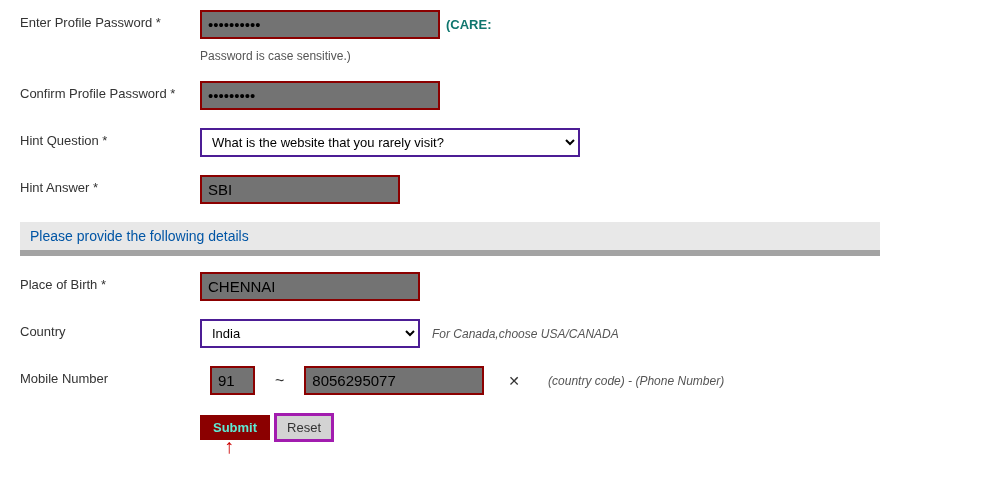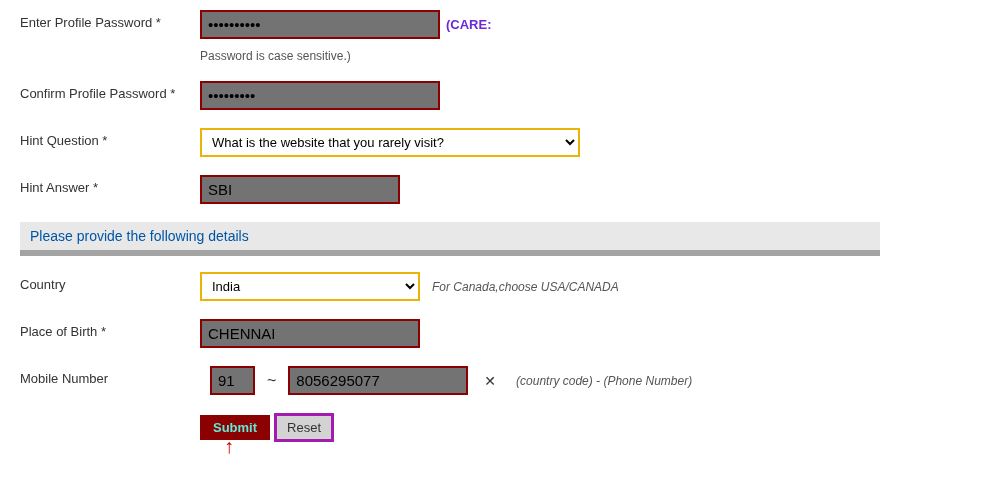--- a/index.html
+++ b/index.html
@@ -52,21 +52,21 @@
     input[type="password"],
     input[type="text"] {
       border: 2px solid #8b0000;
       padding: 4px 6px;
       font-size: 15px;
       outline: none;
       background: #737373;
     }
 
     select {
-      border: 2px solid #eab308;
+      border: 2px solid #4c1d95;
       padding: 4px 6px;
       font-size: 13px;
       background: #fff;
       outline: none;
     }
 
     .password-field {
       width: 240px;
     }
 
@@ -84,21 +84,21 @@
 
     .place-birth-field {
       width: 220px;
     }
 
     .country-select {
       width: 220px;
     }
 
     .care-link {
-      color: #6d28d9;
+      color: #0f766e;
       font-weight: bold;
       font-size: 13px;
       text-decoration: none;
     }
 
     .hint-note {
       font-size: 12px;
       color: #555;
       margin-top: 10px;
     }
@@ -120,21 +120,21 @@
     .country-note {
       font-size: 12px;
       color: #555;
       margin-left: 6px;
       font-style: italic;
     }
 
     .mobile-row {
       display: flex;
       align-items: center;
-      gap: 12px;
+      gap: 20px;
       padding-left: 10px;
     }
 
     .country-code-field {
       width: 45px;
       border: 2px solid #8b0000;
       padding: 4px 4px;
       font-size: 13px;
     }
 
@@ -240,46 +240,46 @@
 
   <div class="form-row">
     <div class="form-label">Hint Answer *</div>
     <div class="form-control-area">
       <input type="text" class="hint-answer-field" value="SBI" style="">
     </div>
   </div>
 
   <div class="section-header">
     <span class="section-header-text">Please provide the following details</span>
+  </div>
+
+  <div class="form-row">
+    <div class="form-label">Place of Birth *</div>
+    <div class="form-control-area">
+      <input type="text" class="place-birth-field" value="CHENNAI" style="">
+    </div>
   </div>
 
   <div class="form-row">
     <div class="form-label">Country</div>
     <div class="form-control-area">
       <div class="form-control-row">
         <select class="country-select">
           <option>India</option>
           <option>USA/CANADA</option>
           <option>UK</option>
           <option>Australia</option>
           <option>Other</option>
         </select>
         <span class="country-note">For Canada,choose USA/CANADA</span>
       </div>
     </div>
   </div>
 
   <div class="form-row">
-    <div class="form-label">Place of Birth *</div>
-    <div class="form-control-area">
-      <input type="text" class="place-birth-field" value="CHENNAI" style="">
-    </div>
-  </div>
-
-  <div class="form-row">
     <div class="form-label">Mobile Number</div>
     <div class="form-control-area">
       <div class="mobile-row">
         <input type="text" class="country-code-field" value="91" style="">
         <span class="mobile-separator">~</span>
         <input type="text" class="mobile-number-field" value="8056295077" style="">
         <button class="mobile-clear-btn">✕</button>
         <span class="mobile-note">(country code) - (Phone Number)</span>
       </div>
     </div>

